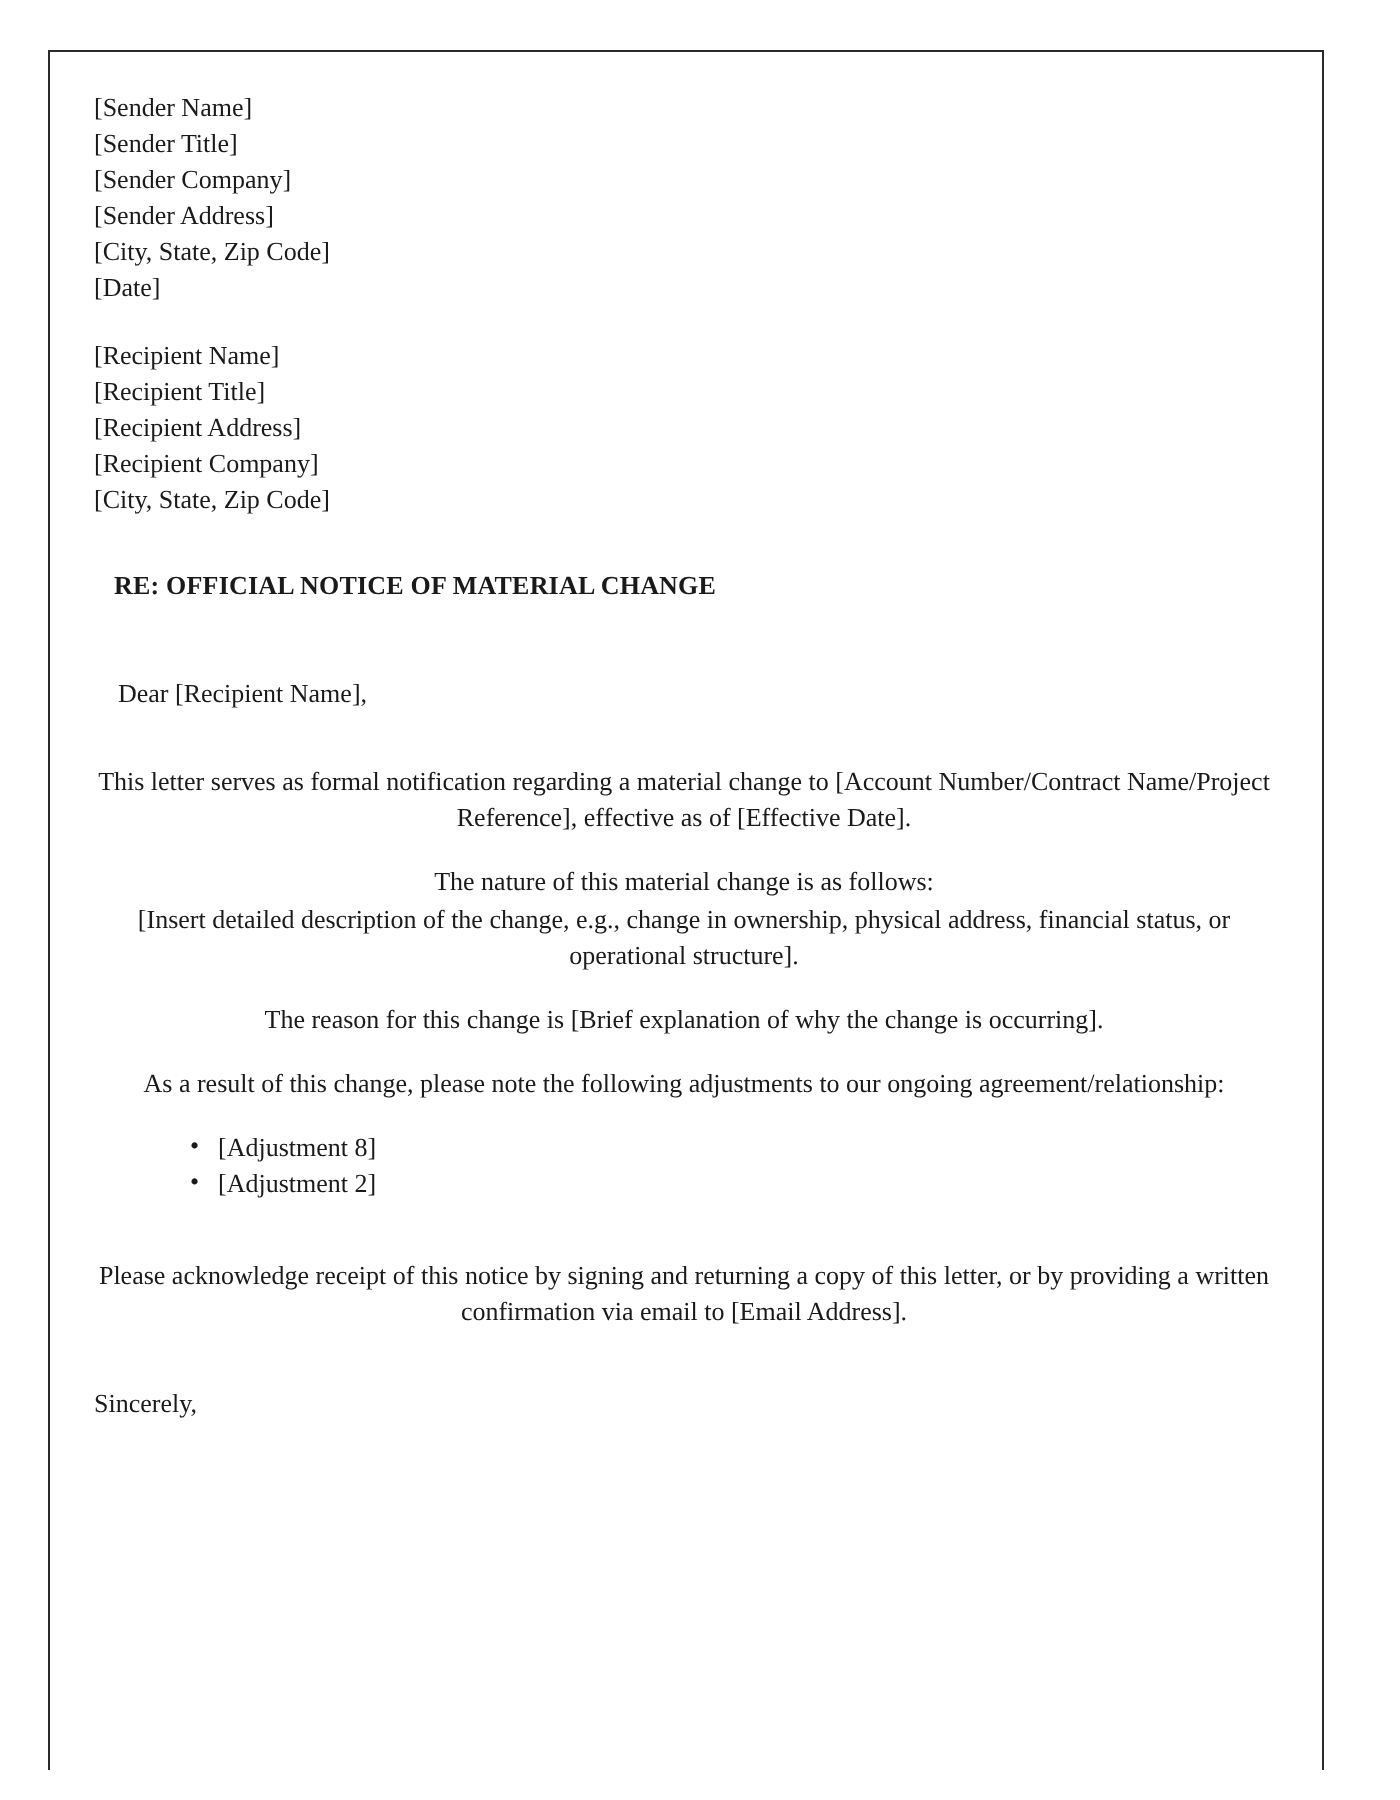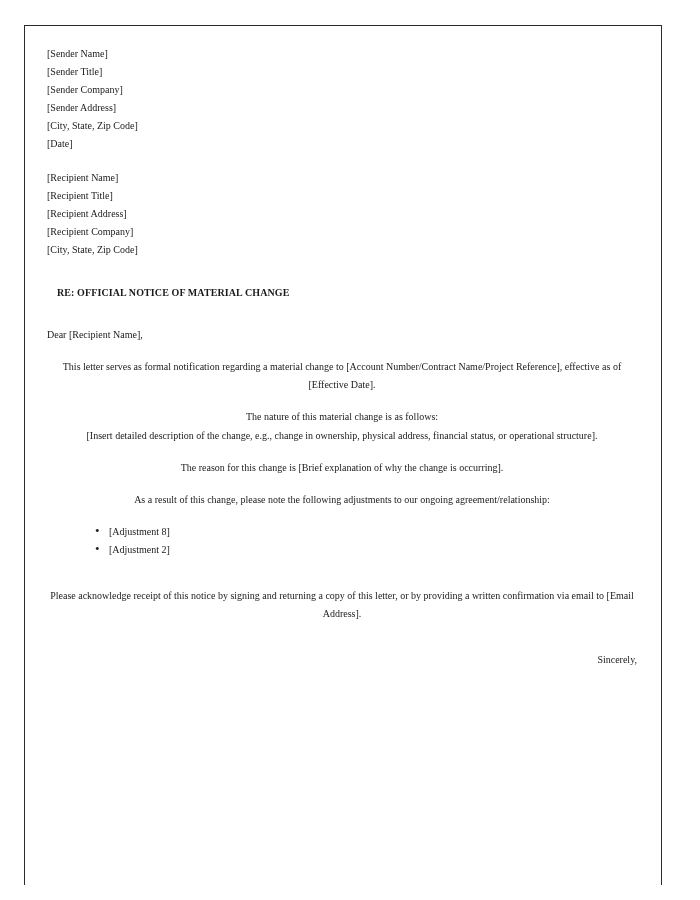--- a/index.html
+++ b/index.html
@@ -30,42 +30,42 @@
     border-bottom: none;
     background: #ffffff;
   }
 
   
   .letter-body {
     position: absolute;
     left: 22px;               
     top: 19px;                
     width: 590px;             
-    font-size: 10px;
+    font-size: 13px;
     line-height: 18.1px;
   }
 
   .addr-block {
     margin: 0 0 0 0;
   }
   .addr-block .addr-line {
     display: block;
     white-space: nowrap;
   }
 
   .gap-block { height: 15px; }
   .gap-small { height: 14px; }
 
   .subject-line {
     font-weight: bold;
     letter-spacing: 0.1px;
     margin: 10px;
   }
 
-  .salutation { margin: 0; }
+  .salutation { margin: 12px; }
 
   .para {
     margin: 0;
     text-align: center;
   }
 
   .adjust-list {
     margin: 0;
     padding: 0 0 0 48px;      
     list-style: none;
@@ -75,21 +75,21 @@
     padding-left: 14px;
   }
   .adjust-list li::before {
     content: "\2022";
     position: absolute;
     left: 0;
     top: -0.5px;
     font-size: 13px;
   }
 
-  .closing { margin: 0; text-align: right; }
+  .closing { margin: 0; }
 </style>
 </head>
 <body>
 
 <div class="page-sheet">
   <div class="letter-body">
 
     <div class="addr-block">
       <span class="addr-line">[Sender Name]</span>
       <span class="addr-line">[Sender Title]</span>

